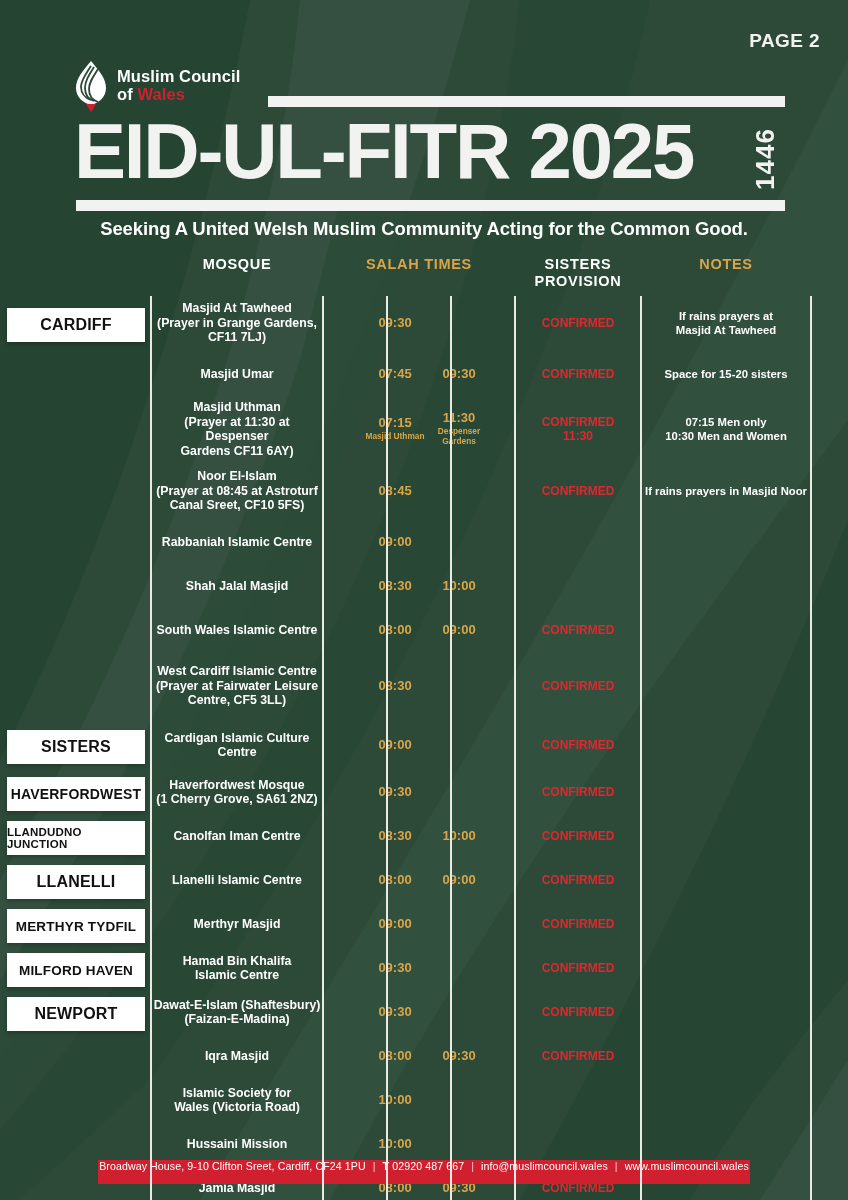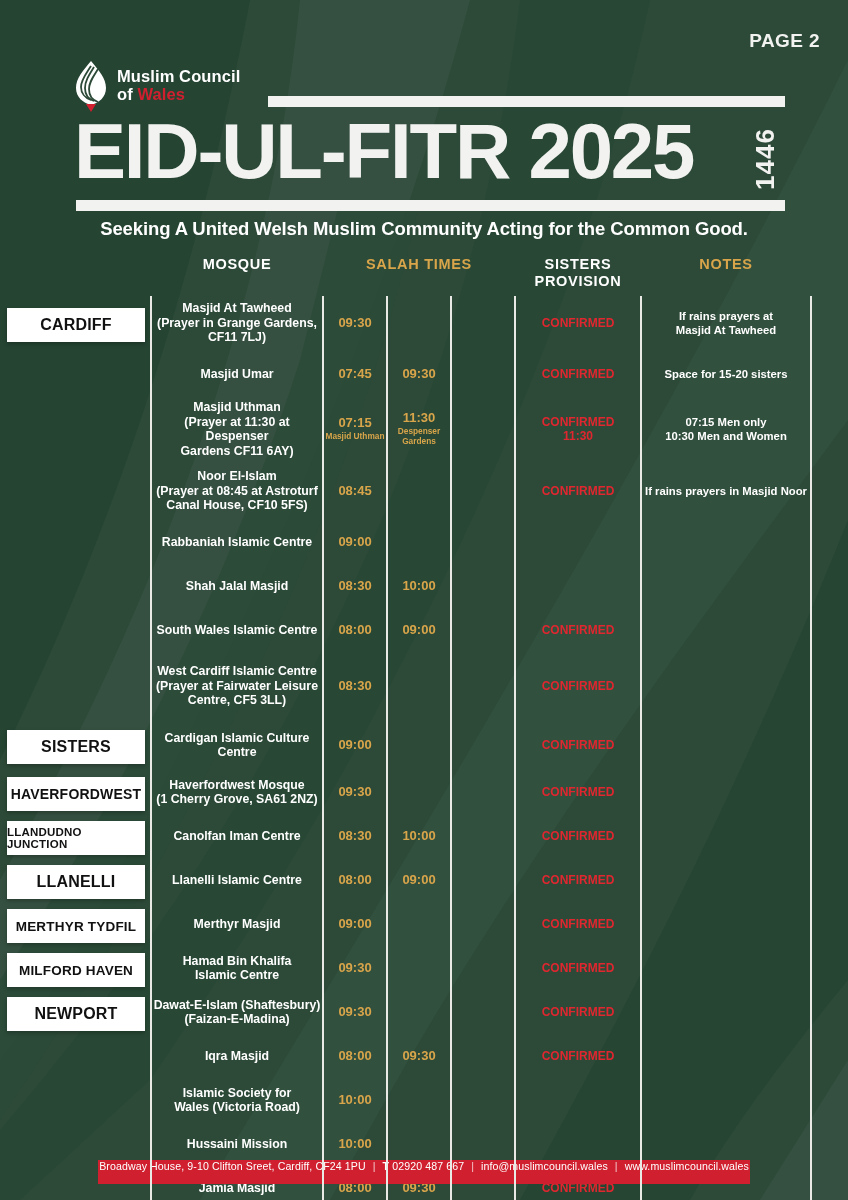--- a/index.html
+++ b/index.html
@@ -100,20 +100,21 @@
   .c-mosque {
     left:152px; width:170px;
     font-size:12.3px; font-weight:bold; line-height:1.18; color:#ffffff;
   }
   .c-t1 { left:324px; width:62px; }
   .c-t2 { left:388px; width:62px; }
   .c-t3 { left:452px; width:62px; }
   .c-time {
     font-size:13px; font-weight:bold; color:#d9a54a; line-height:1.15;
     flex-direction:column;
+    margin-left:40px;
   }
   .c-time .sub { font-size:8.3px; font-weight:bold; color:#d9a54a; line-height:1.2; margin-top:1px;}
   .c-sisters {
     left:516px; width:124px;
     font-size:12px; font-weight:bold; color:#e0262f; line-height:1.2;
     flex-direction:column;
   }
   .c-notes {
     left:642px; width:168px;
     font-size:11.3px; font-weight:bold; color:#ffffff; line-height:1.25;
@@ -241,21 +242,21 @@
           <div class="cell c-sisters" style="top: 0px; height: 66px;">
             <div>CONFIRMED</div>
             <div>11:30</div>
           </div>
           <div class="cell c-notes" style="top: 0px; height: 66px;">
             <div><span>07:15 Men only</span><br><span>10:30 Men and Women</span></div>
           </div>
         </div>
         <div class="row" style="height: 58px;">
           <div class="cell c-mosque" style="top: 0px; height: 58px;">
-            <div><span>Noor El-Islam</span><br><span>(Prayer at 08:45 at Astroturf</span><br><span>Canal House, CF10 5FS)</span></div>
+            <div><span>Noor El-Islam</span><br><span>(Prayer at 08:45 at Astroturf</span><br><span>Canal Sreet, CF10 5FS)</span></div>
           </div>
           <div class="cell c-time c-t1" style="top: 0px; height: 58px;">
             <div>08:45</div>
           </div>
           <div class="cell c-time c-t2" style="top: 0px; height: 58px;"></div>
           <div class="cell c-time c-t3" style="top: 0px; height: 58px;"></div>
           <div class="cell c-sisters" style="top: 0px; height: 58px;">
             <div>CONFIRMED</div>
           </div>
           <div class="cell c-notes" style="top: 0px; height: 58px;">

